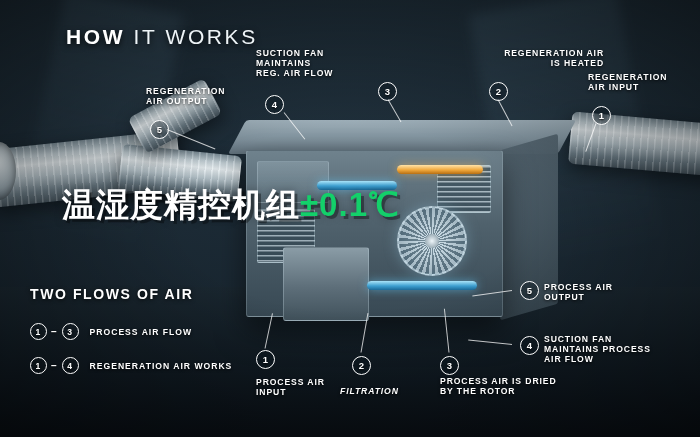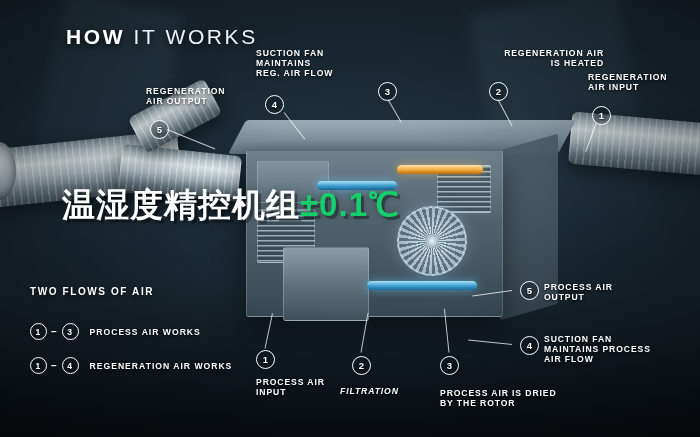--- a/index.html
+++ b/index.html
@@ -164,21 +164,21 @@
     font-size:21px;
     letter-spacing:2.6px;
     font-weight:bold;
     text-shadow:0 2px 6px rgba(0,0,0,.8);
     margin-left:36px;
   }
   .title .light{ font-weight:normal; color:#eef4f7; }
 
   .legend-title{
     position:absolute;left:30px;top:286px;
-    color:#ffffff;font-size:10px;font-weight:bold;letter-spacing:1.6px;
+    color:#ffffff;font-size:14px;font-weight:bold;letter-spacing:1.6px;
     text-transform:uppercase;
     text-shadow:0 1px 4px rgba(0,0,0,.8);
   }
   .legend-row{
     position:absolute;left:30px;
     display:flex;align-items:center;
     color:#ffffff;font-size:8.6px;font-weight:bold;letter-spacing:1px;
     text-shadow:0 1px 3px rgba(0,0,0,.85);
   }
   .legend-row .lnum{
@@ -278,36 +278,36 @@
 AIR FLOW</div>
 
   <div class="num" style="left:256px;top:350px;">1</div>
   <div class="callout" style="left:256px;top:377px;width:92px;">PROCESS AIR
 INPUT</div>
 
   <div class="num" style="left:352px;top:356px;">2</div>
   <div class="callout" style="left:340px;top:386px;width:92px;font-style:italic;">FILTRATION</div>
 
   <div class="num" style="left:440px;top:356px;">3</div>
-  <div class="callout" style="left:440px;top:388px;width:150px;">PROCESS AIR IS DRIED
+  <div class="callout" style="left:440px;top:376px;width:150px;">PROCESS AIR IS DRIED
 BY THE ROTOR</div>
 
   <div class="lead" style="left:265px;top:348px;width:36px;transform:rotate(-78deg);"></div>
   <div class="lead" style="left:361px;top:352px;width:40px;transform:rotate(-80deg);"></div>
   <div class="lead" style="left:449px;top:352px;width:44px;transform:rotate(-96deg);"></div>
   <div class="lead" style="left:512px;top:290px;width:40px;transform:rotate(172deg);"></div>
   <div class="lead" style="left:512px;top:344px;width:44px;transform:rotate(186deg);"></div>
 
   <div class="legend-title">TWO FLOWS OF AIR</div>
 
   <div class="legend-row" style="top:323px;">
     <span class="lnum">1</span>
     <span class="dash">–</span>
     <span class="lnum">3</span>
-    <span class="ltext">PROCESS AIR WORKS</span>
+    <span class="ltext">PROCESS AIR FLOW</span>
   </div>
 
   <div class="legend-row" style="top:357px;">
     <span class="lnum">1</span>
     <span class="dash">–</span>
     <span class="lnum">4</span>
     <span class="ltext">REGENERATION AIR WORKS</span>
   </div>
 
   <div class="watermark">

